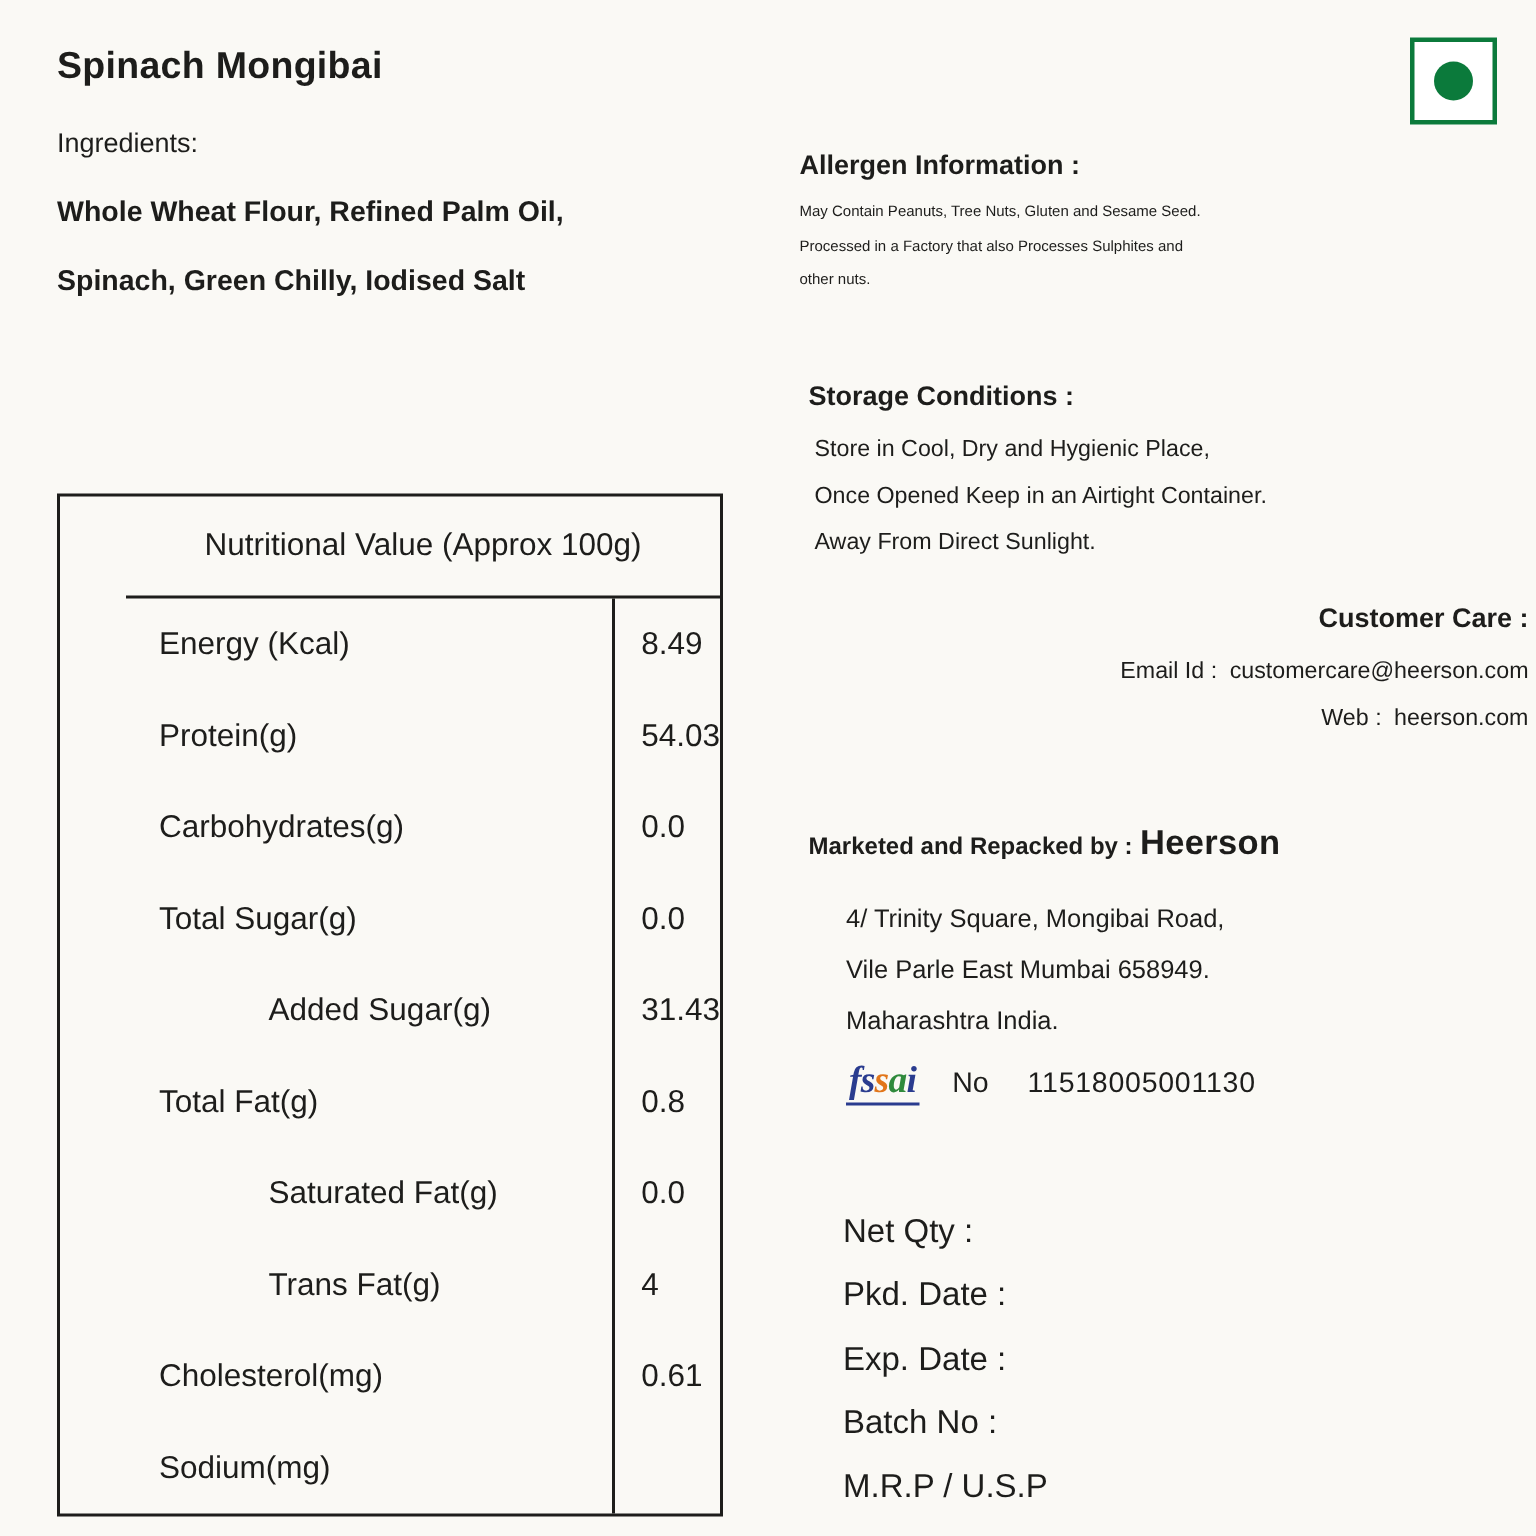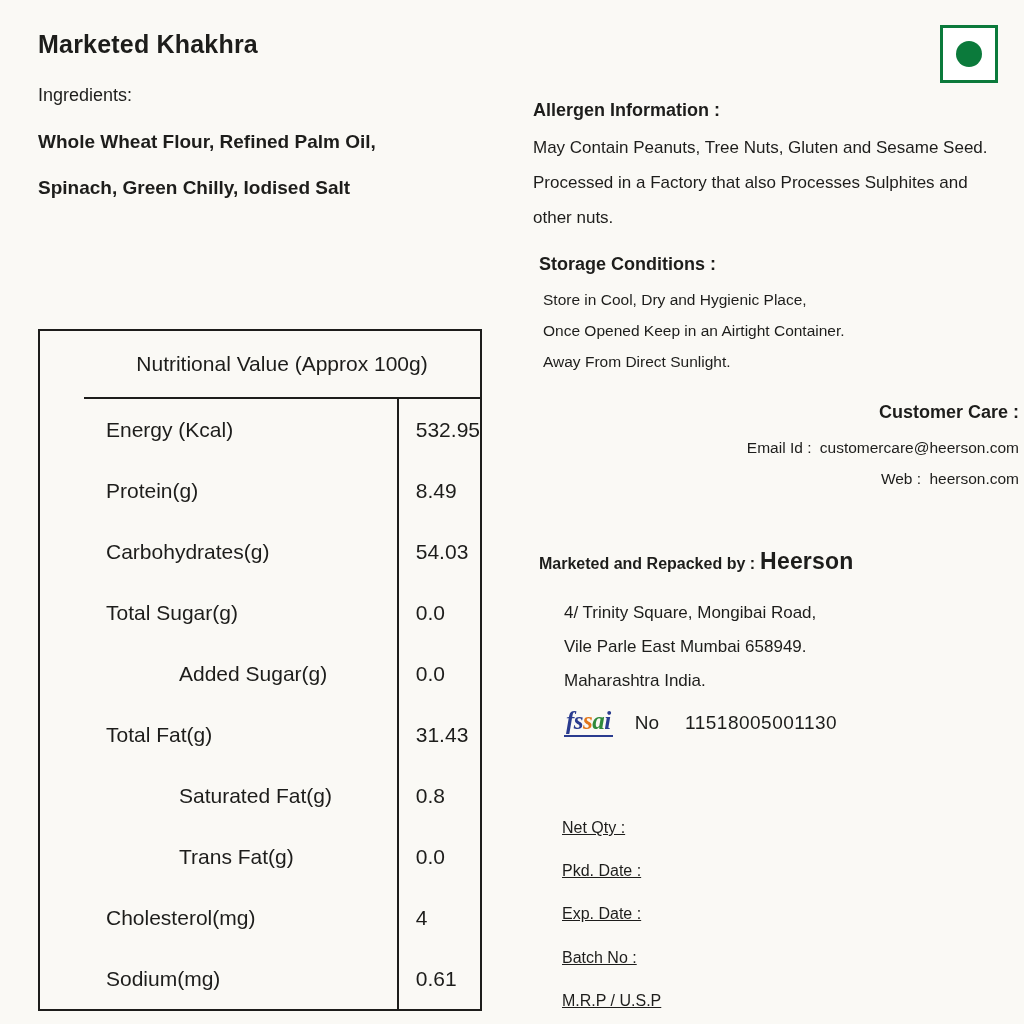--- a/index.html
+++ b/index.html
@@ -137,21 +137,21 @@
   }
   .allergen {
     position: absolute;
     top: 100px;
     left: 13px;
     width: 490px;
   }
   .allergen .sec-heading { margin-bottom: 12px; }
   .allergen p {
     margin: 0 0 5px 0;
-    font-size: 17px;
+    font-size: 10px;
     line-height: 1.75;
   }
 
   .storage {
     position: absolute;
     top: 254px;
     left: 19px;
     width: 480px;
   }
   .storage .sec-heading { margin-bottom: 11px; }
@@ -236,62 +236,60 @@
     letter-spacing: .5px;
   }
 
   .fields {
     position: absolute;
     top: 798px;
     left: 42px;
     width: 460px;
   }
   .fields p {
-    margin: 16px 0 5px 0;
-    font-size: 16px;
+    margin: 4px 0 5px 0;
+    font-size: 22px;
     line-height: 1.7;
-    text-decoration: underline;
   }
   .tax-note {
     margin-top: 5px;
     font-size: 11px;
     color: #2a2a26;
     margin-left: 10px;
   }
 </style>
 </head>
 <body>
 
 <div class="veg-mark">
   <div class="dot"></div>
 </div>
 
 <div class="left-col">
-  <div class="product-title">Marketed Khakhra</div>
+  <div class="product-title">Spinach Mongibai</div>
   <div class="ingredients-label">Ingredients:</div>
   <div class="ingredients-line1">Whole Wheat Flour, Refined Palm Oil,</div>
   <div class="ingredients-line2">Spinach, Green Chilly, Iodised Salt</div>
 
   <div class="nutri-table">
     <div class="nutri-header">Nutritional Value (Approx 100g)</div>
     <div class="nutri-body">
       <div class="nutri-names">
         <div class="nutri-row">Energy (Kcal)</div>
         <div class="nutri-row">Protein(g)</div>
         <div class="nutri-row">Carbohydrates(g)</div>
         <div class="nutri-row">Total Sugar(g)</div>
         <div class="nutri-row indent">Added Sugar(g)</div>
         <div class="nutri-row">Total Fat(g)</div>
         <div class="nutri-row indent">Saturated Fat(g)</div>
         <div class="nutri-row indent">Trans Fat(g)</div>
         <div class="nutri-row">Cholesterol(mg)</div>
         <div class="nutri-row">Sodium(mg)</div>
       </div>
       <div class="nutri-values">
-        <div class="nutri-row">532.95</div>
         <div class="nutri-row">8.49</div>
         <div class="nutri-row">54.03</div>
         <div class="nutri-row">0.0</div>
         <div class="nutri-row">0.0</div>
         <div class="nutri-row">31.43</div>
         <div class="nutri-row">0.8</div>
         <div class="nutri-row">0.0</div>
         <div class="nutri-row">4</div>
         <div class="nutri-row">0.61</div>
       </div>

